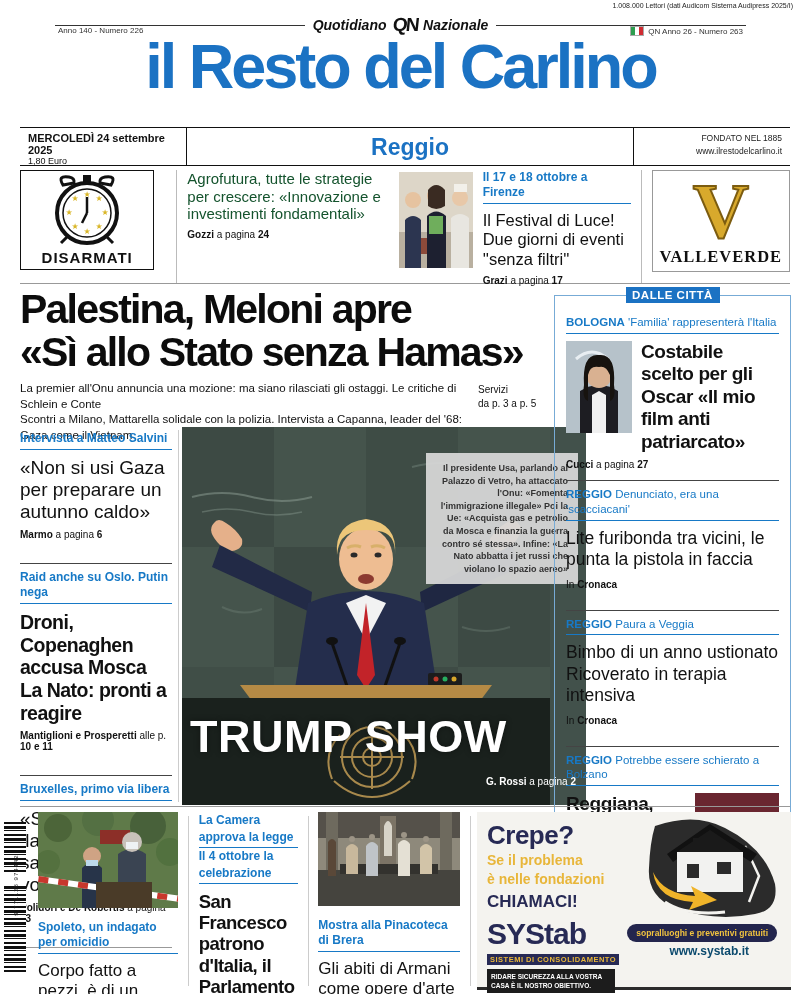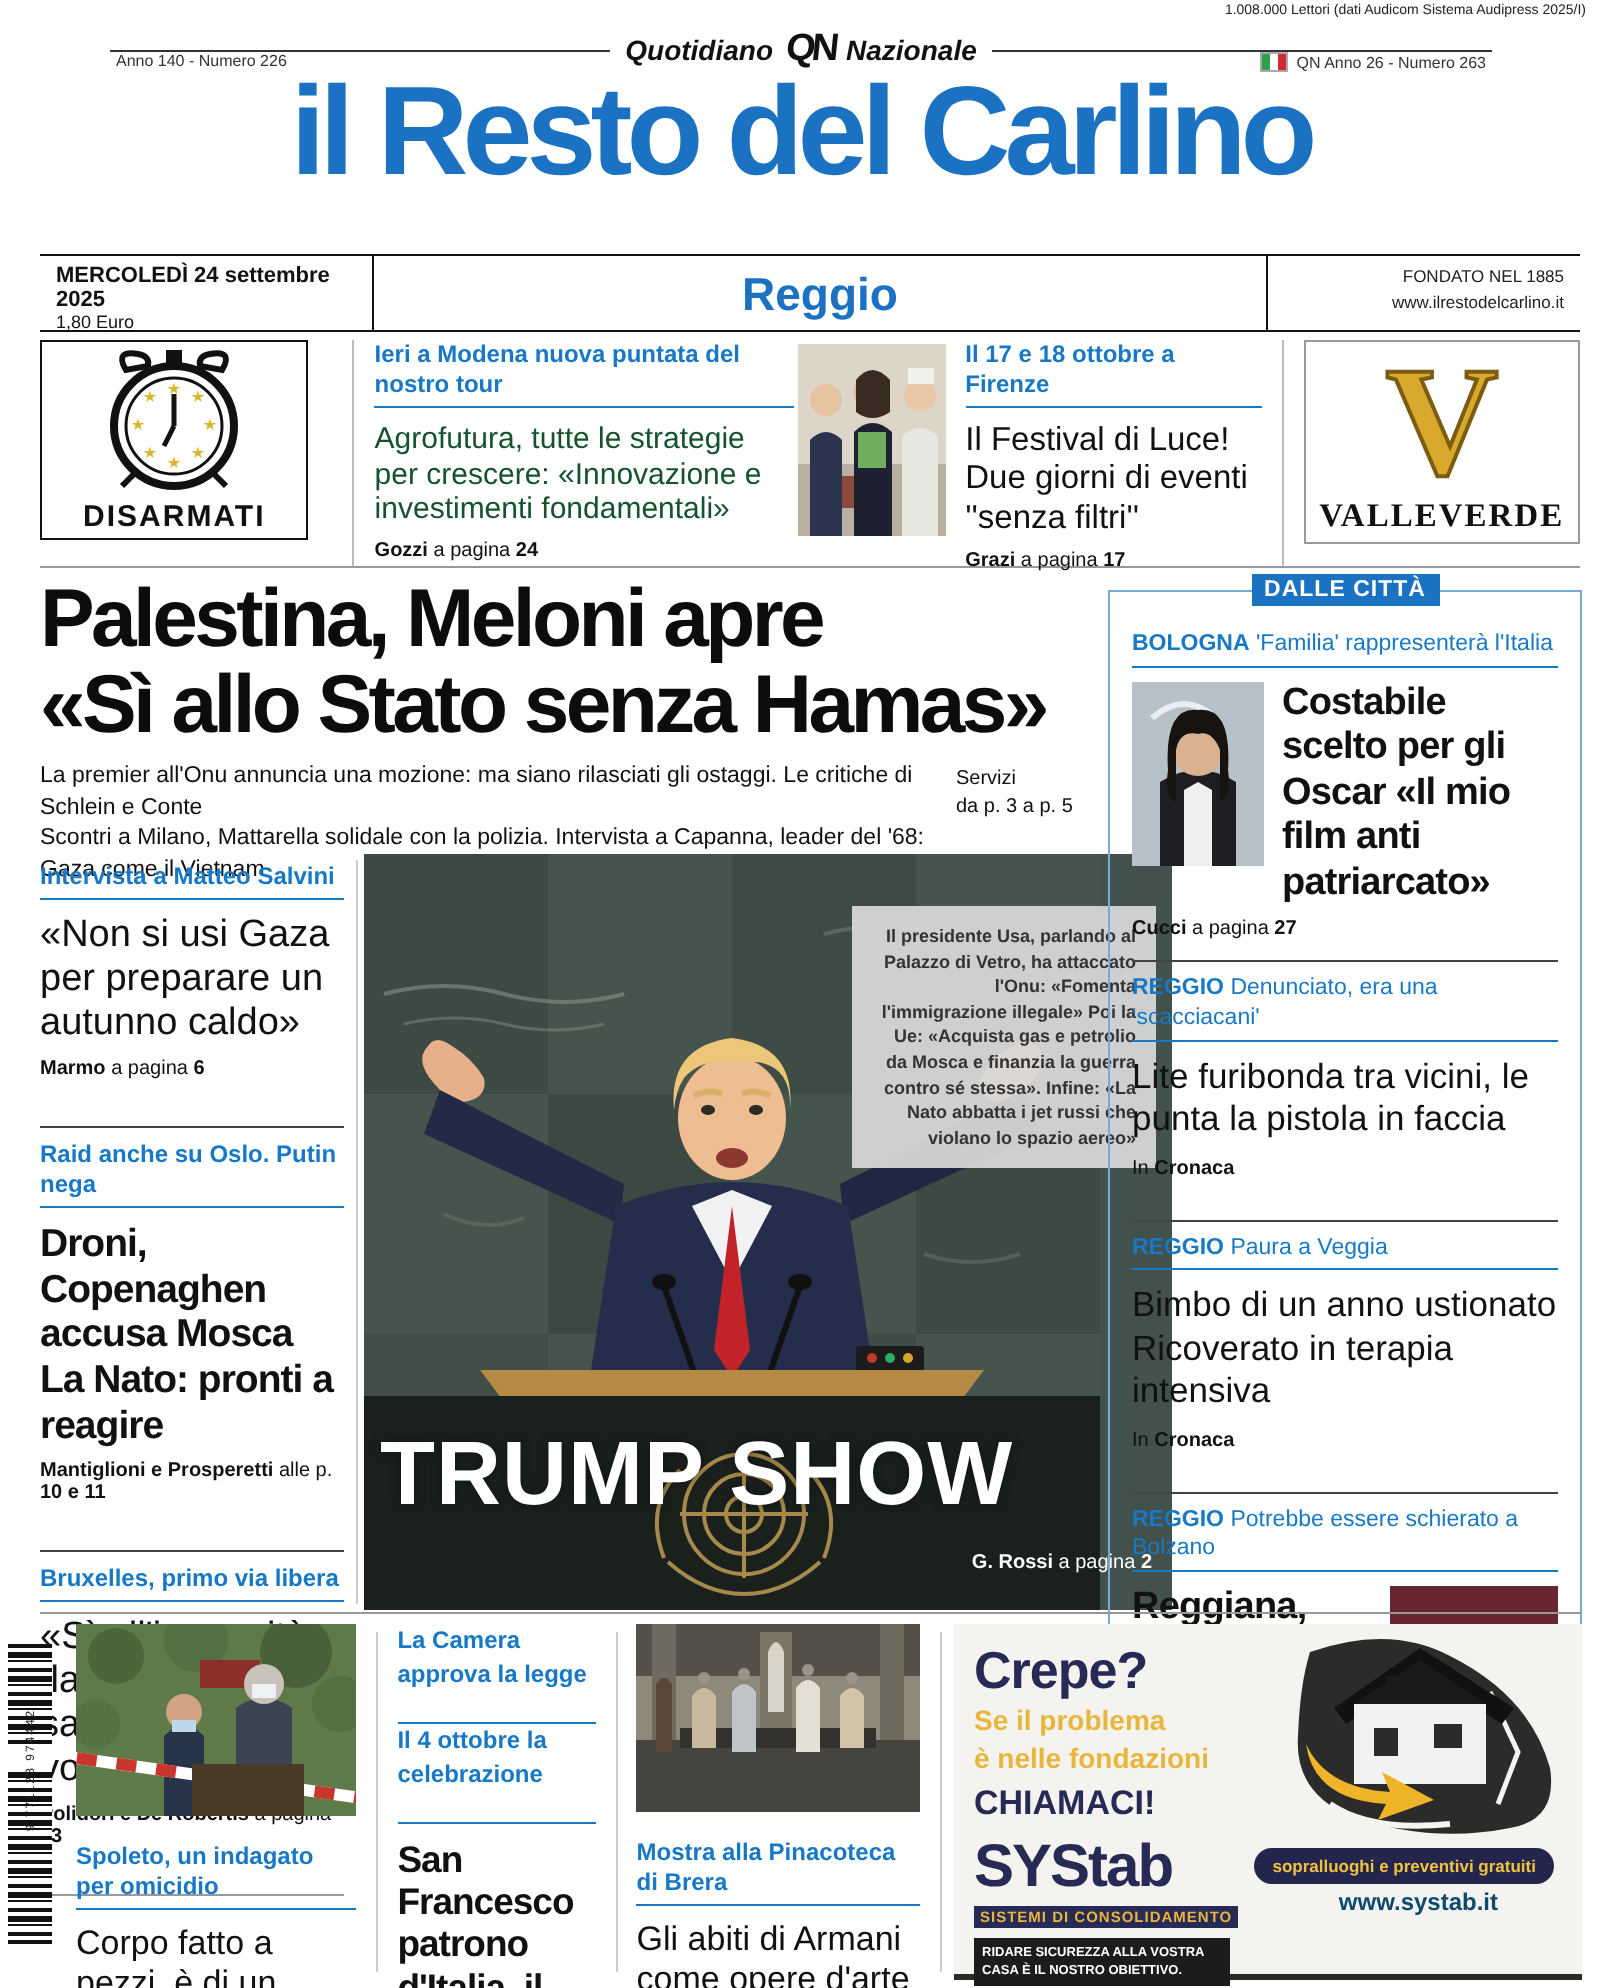--- a/index.html
+++ b/index.html
@@ -83,21 +83,21 @@
   .bars{position:absolute;left:4px;top:10px;width:22px;height:150px;
      background:repeating-linear-gradient(180deg,#111 0 2px,#fff 2px 4px,#111 4px 7px,#fff 7px 8px,#111 8px 9px,#fff 9px 12px);}
   .bars::after{content:"";position:absolute;left:0;top:50px;width:22px;height:12px;background:#fff;}
   .barcode .digits{position:absolute;left:-54px;top:70px;width:140px;font-size:6px;transform:rotate(-90deg);letter-spacing:1px;color:#222;text-align:center;}
   .b-art{padding:0 4px;}
   .b-art .hl-light{font-size:17px;}
   .b-art .hl-bold{font-size:18.5px;}
   .bphoto{margin-bottom:8px;}
   .b-div{width:1px;background:#ccc;margin:4px 6px;}
   .kicker2{display:block;color:#1779c6;font-weight:700;font-size:12px;line-height:1.45;margin-bottom:7px;}
-  .kicker2 span{border-bottom:1.5px solid #1779c6;display:inline-block;padding-bottom:14px;}
+  .kicker2 span{border-bottom:1.5px solid #1779c6;display:inline-block;padding-bottom:0;}
   
   .systab{width:314px;background:#f4f3ef;border-bottom:3px solid #2b2b2b;position:relative;flex:none;margin-right:10px;padding:8px 10px;box-sizing:border-box;}
   .sy-q{font-size:26px;font-weight:900;color:#272a55;letter-spacing:-0.5px;}
   .sy-y{font-size:14px;font-weight:700;color:#e8b63a;line-height:1.35;}
   .sy-cta{font-size:17px;font-weight:900;color:#272a55;margin-top:3px;}
   .sy-brand{font-size:30px;font-weight:900;color:#272a55;letter-spacing:-1px;line-height:0.95;margin-top:8px;}
   .sy-sub{font-size:7.5px;font-weight:900;color:#e8b63a;background:#272a55;display:inline-block;padding:1px 3px;letter-spacing:0.5px;}
   .sy-box{font-size:6.5px;font-weight:700;color:#fff;background:#1c1c1c;display:inline-block;padding:3px 4px;margin-top:3px;line-height:1.4;width:120px;}
   .sy-badge{position:absolute;right:14px;top:112px;background:#23254d;color:#f0c23f;font-size:8.5px;font-weight:700;padding:4px 9px;border-radius:9px;}
   .sy-site{position:absolute;right:42px;top:132px;font-size:12px;font-weight:900;color:#0c4a6e;}
@@ -165,21 +165,20 @@
         </g>
         <line x1="46" y1="40" x2="46" y2="24" stroke="#111" stroke-width="2.5"></line>
         <line x1="46" y1="40" x2="41" y2="50" stroke="#111" stroke-width="2.5"></line>
         <line x1="26" y1="64" x2="20" y2="70" stroke="#111" stroke-width="3"></line>
         <line x1="66" y1="64" x2="72" y2="70" stroke="#111" stroke-width="3"></line>
       </svg>
       <div class="lbl">DISARMATI</div>
     </div>
     <div class="vdiv"></div>
     <div class="teaser">
-      <span class="kicker">Ieri a Modena nuova puntata del nostro tour</span>
       <p class="hl">Agrofutura, tutte le strategie per crescere: «Innovazione e investimenti fondamentali»</p>
       <p class="byline"><b>Gozzi</b><span> a pagina </span><b>24</b></p>
     </div>
     <svg class="tphoto" viewBox="0 0 74 96">
       <rect width="74" height="96" fill="#ddd6c8"></rect>
       <rect y="60" width="74" height="36" fill="#b9b0a0"></rect>
       <rect x="6" y="66" width="40" height="16" fill="#8c4a3a"></rect>
       <circle cx="14" cy="28" r="8" fill="#e6c3a0"></circle>
         <path d="M6 96 V48 Q14 40 22 48 L22 96 Z" fill="#2c3550"></path>
       <circle cx="37" cy="24" r="9" fill="#e0b896"></circle>

